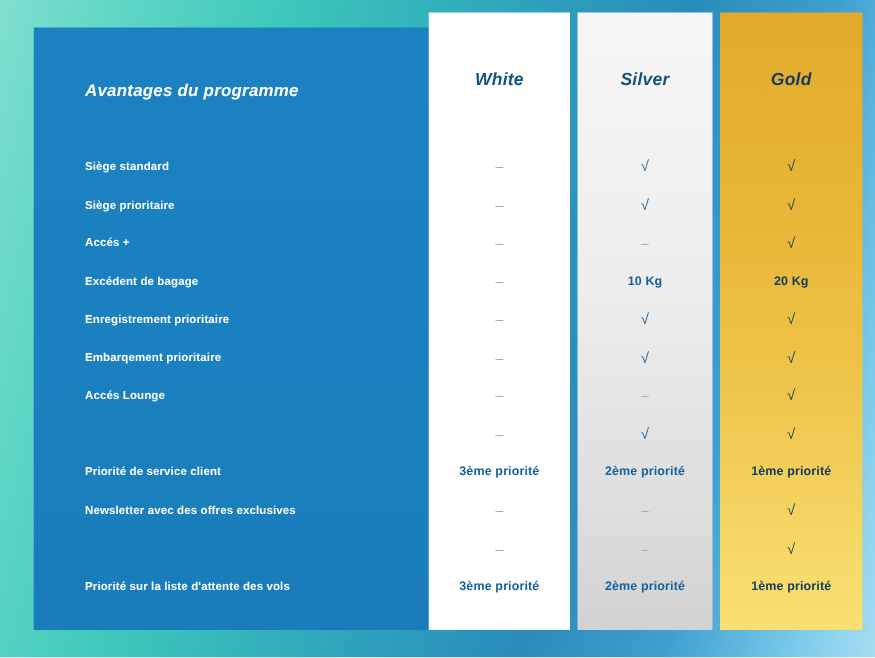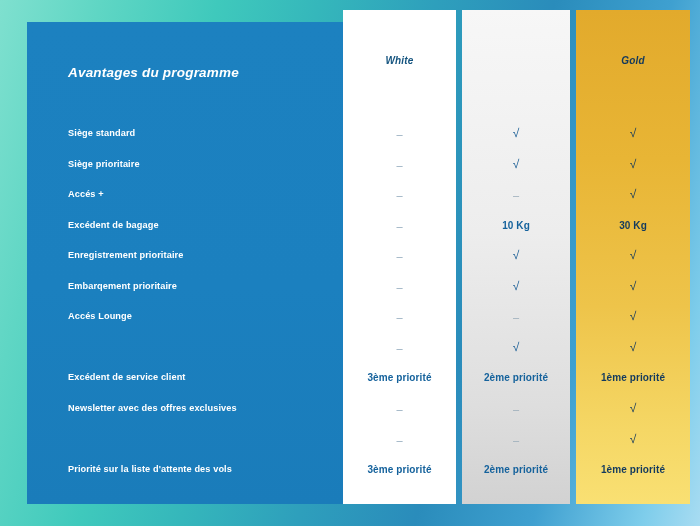--- a/index.html
+++ b/index.html
@@ -75,21 +75,21 @@
   #col-gold {
     left: 576px;
     width: 114px;
     background: linear-gradient(180deg, #e2aa2c 0%, #e8b535 30%, #eec44a 60%, #f5d765 85%, #f9e073 100%);
   }
   .tier-header {
     position: absolute;
     top: 45px;
     width: 100%;
     text-align: center;
-    font-size: 10px;
+    font-size: 14px;
     font-weight: bold;
     font-style: italic;
     color: #15547f;
     letter-spacing: 0.2px;
   }
   #col-gold .tier-header { color: #14395c; text-align: center; }
 
   .cell {
     position: absolute;
     width: 100%;
@@ -120,21 +120,21 @@
 
   <div id="benefits-panel">
     <div id="panel-title">Avantages du programme</div>
   <div class="row-label" style="top: 106px; text-align: center;">Siège standard</div>
       <div class="row-label" style="top: 136.55px;">Siège prioritaire</div>
       <div class="row-label" style="top: 167.1px;">Accés +</div>
       <div class="row-label" style="top: 197.65px;">Excédent de bagage</div>
       <div class="row-label" style="top: 228.2px;">Enregistrement prioritaire</div>
       <div class="row-label" style="top: 258.75px;">Embarqement prioritaire</div>
       <div class="row-label" style="top: 289.3px;">Accés Lounge</div>
-      <div class="row-label" style="top: 350.4px;">Excédent de service client</div>
+      <div class="row-label" style="top: 350.4px;">Priorité de service client</div>
       <div class="row-label" style="top: 380.95px;">Newsletter avec des offres exclusives</div>
       <div class="row-label" style="top: 442.05px;">Priorité sur la liste d'attente des vols</div>
     </div>
 
   <div class="tier-col" id="col-white">
     <div class="tier-header">White</div>
   <div class="cell dash" style="top: 118px;">–</div>
       <div class="cell dash" style="top: 148.55px;">–</div>
       <div class="cell dash" style="top: 179.1px;">–</div>
       <div class="cell dash" style="top: 209.65px;">–</div>
@@ -142,40 +142,41 @@
       <div class="cell dash" style="top: 270.75px;">–</div>
       <div class="cell dash" style="top: 301.3px;">–</div>
       <div class="cell dash" style="top: 331.85px;">–</div>
       <div class="cell " style="top: 362.4px;">3ème priorité</div>
       <div class="cell dash" style="top: 392.95px;">–</div>
       <div class="cell dash" style="top: 423.5px;">–</div>
       <div class="cell " style="top: 454.05px;">3ème priorité</div>
     </div>
 
   <div class="tier-col" id="col-silver">
+    <div class="tier-header">Silver</div>
   <div class="cell check" style="top: 116px;">√</div>
       <div class="cell check" style="top: 146.55px;">√</div>
       <div class="cell dash" style="top: 179.1px;">–</div>
       <div class="cell " style="top: 209.65px;">10 Kg</div>
       <div class="cell check" style="top: 238.2px;">√</div>
       <div class="cell check" style="top: 268.75px;">√</div>
       <div class="cell dash" style="top: 301.3px;">–</div>
       <div class="cell check" style="top: 329.85px;">√</div>
       <div class="cell " style="top: 362.4px;">2ème priorité</div>
       <div class="cell dash" style="top: 392.95px;">–</div>
       <div class="cell dash" style="top: 423.5px;">–</div>
       <div class="cell " style="top: 454.05px;">2ème priorité</div>
     </div>
 
   <div class="tier-col" id="col-gold">
     <div class="tier-header">Gold</div>
   <div class="cell check" style="top: 116px;">√</div>
       <div class="cell check" style="top: 146.55px;">√</div>
       <div class="cell check" style="top: 177.1px;">√</div>
-      <div class="cell " style="top: 209.65px;">30 Kg</div>
+      <div class="cell " style="top: 209.65px;">20 Kg</div>
       <div class="cell check" style="top: 238.2px;">√</div>
       <div class="cell check" style="top: 268.75px;">√</div>
       <div class="cell check" style="top: 299.3px;">√</div>
       <div class="cell check" style="top: 329.85px;">√</div>
       <div class="cell " style="top: 362.4px;">1ème priorité</div>
       <div class="cell check" style="top: 390.95px;">√</div>
       <div class="cell check" style="top: 421.5px;">√</div>
       <div class="cell " style="top: 454.05px;">1ème priorité</div>
     </div>
 

